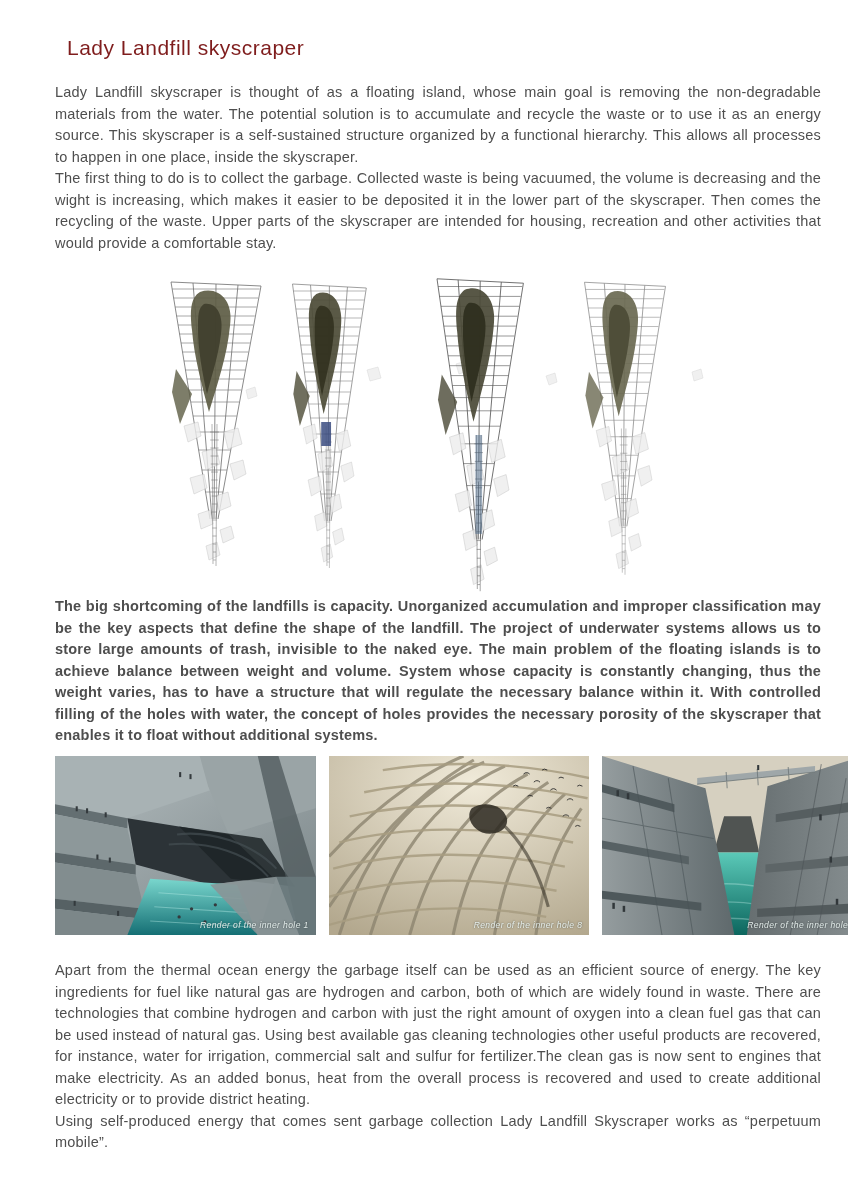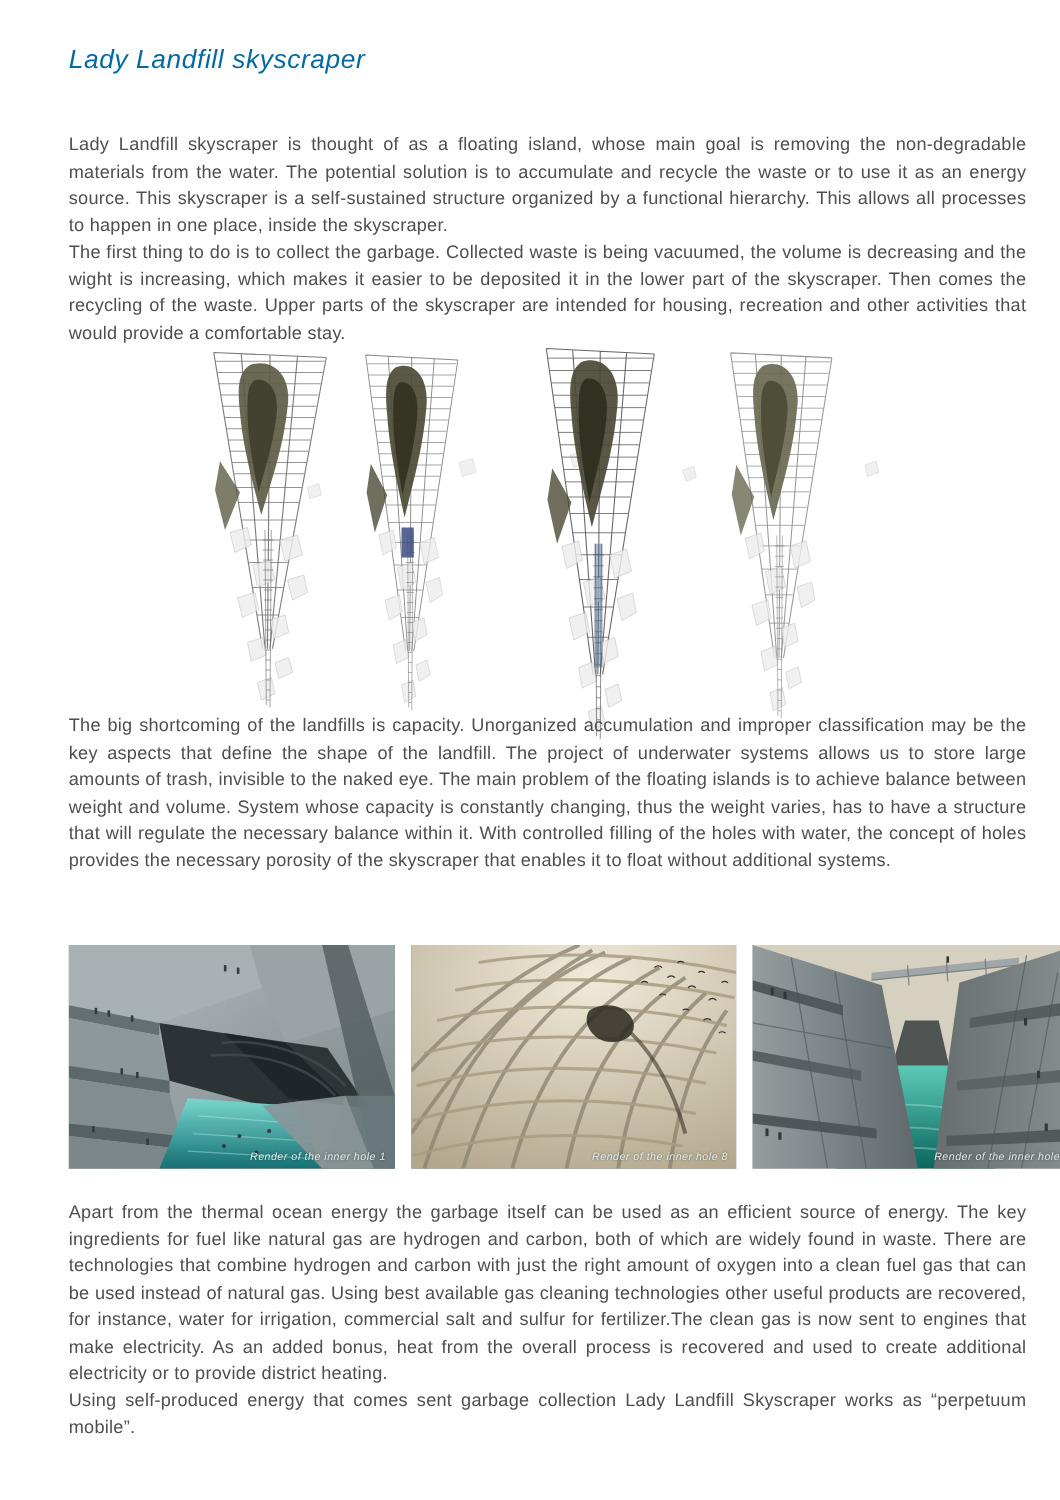--- a/index.html
+++ b/index.html
@@ -1,24 +1,24 @@
 <!DOCTYPE html>
 <html><head>
 <meta charset="utf-8">
 <style>
   html,body{margin:0;padding:0;background:#ffffff;}
   .page{position:relative;width:848px;height:1200px;background:#ffffff;overflow:hidden;
         font-family:"Liberation Sans",sans-serif;color:#4e4e4e;}
-  .title{position:absolute;left:55px;top:36px;margin:0;font-size:21px;font-weight:400;
-         color:#0369a1;letter-spacing:.5px;font-style:italic;}
+  .title{position:absolute;left:67px;top:36px;margin:0;font-size:21px;font-weight:400;
+         color:#7f1d1d;letter-spacing:.5px;}
   .tb{position:absolute;left:55px;width:766px;font-size:14.5px;line-height:21.5px;
       text-align:justify;letter-spacing:.2px;color:#4e4e4e;}
   .tb p{margin:0;}
-  #block-intro{top:106px;}
-  #block-landfill{top:571px;}
+  #block-intro{top:82px;}
+  #block-landfill{top:596px;font-weight:bold;}
   #block-energy{top:960px;}
   .towers-fig{position:absolute;left:94px;top:272px;width:660px;height:320px;margin:0;}
   .towers-fig svg{display:block;width:100%;height:100%;}
   
   .fr{stroke:var(--fr,#767676);stroke-width:.7;fill:none;opacity:.85;}
   .fr2{stroke:var(--fr,#767676);stroke-width:.9;fill:none;opacity:.9;}
   .blob{fill:var(--blob,#5d5c44);opacity:.92;}
   .blob2{fill:var(--blob2,#3f3e2c);opacity:.9;}
   .fin{fill:var(--blob,#5d5c44);opacity:.8;}
   .frags{fill:#ededed;stroke:#b9b9b9;stroke-width:.5;opacity:.8;}

